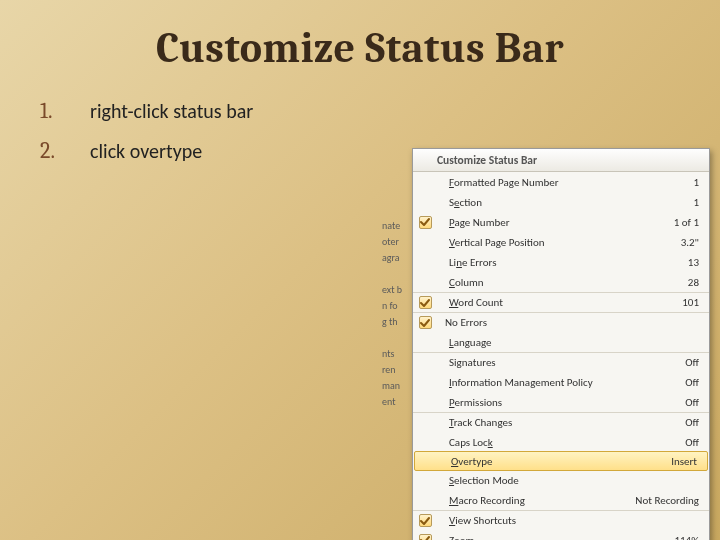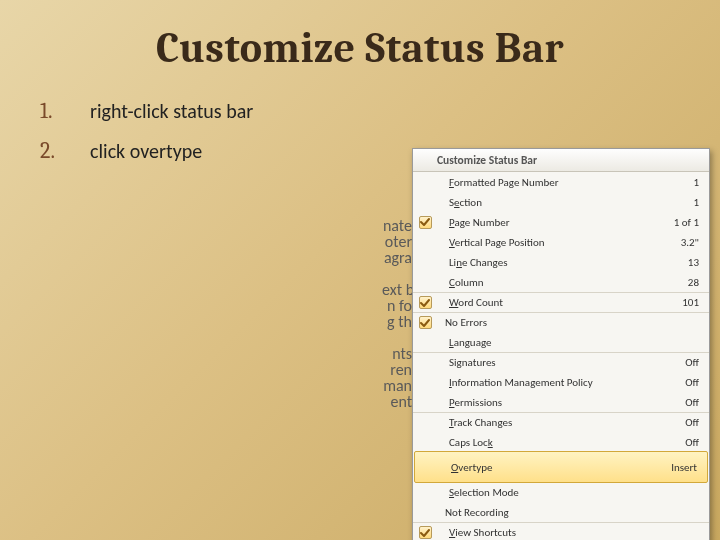--- a/index.html
+++ b/index.html
@@ -32,24 +32,23 @@
   .steps {
     font-size: 20px;
     color: #222;
     line-height: 40px;
   }
   .bg-text-frag {
     position: absolute;
     left: 382px;
     top: 218px;
     width: 30px;
-    font-size: 16px;
+    font-size: 10px;
     color: #5a5a5a;
     line-height: 16px;
-    text-align: right;
     overflow: hidden;
     white-space: pre;
   }
   .menu-wrap {
     position: absolute;
     right: 10px;
     top: 148px;
     width: 298px;
     background: #f7f6f2;
     border: 1px solid #9a9a9a;
@@ -96,21 +95,21 @@
   .val {
     color: #333;
     white-space: nowrap;
     padding-left: 8px;
   }
   .item.highlight {
     background: linear-gradient(#fff3c2, #ffe08a);
     border: 1px solid #d2a83a;
     border-radius: 2px;
     margin: -1px 1px;
-    height: 32px;
+    height: 20px;
   }
 </style>
 </head>
 <body>
 
 <h1 class="slide-title">Customize Status Bar</h1>
 
 <div class="body-area">
   <div class="numcol">
     <div>1.</div>
@@ -159,21 +158,21 @@
         <div class="label"><span></span><span class="ul">P</span><span>age Number</span></div>
         <div class="val">1 of 1</div>
       </div>
       <div class="item">
         <div class="gutter"></div>
         <div class="label"><span></span><span class="ul">V</span><span>ertical Page Position</span></div>
         <div class="val">3.2"</div>
       </div>
       <div class="item">
         <div class="gutter"></div>
-        <div class="label"><span>Li</span><span class="ul">n</span><span>e Changes</span></div>
+        <div class="label"><span>Li</span><span class="ul">n</span><span>e Errors</span></div>
         <div class="val">13</div>
       </div>
       <div class="item">
         <div class="gutter"></div>
         <div class="label"><span></span><span class="ul">C</span><span>olumn</span></div>
         <div class="val">28</div>
       </div>
       <div class="item sep">
         <div class="gutter">
           <div class="chk">
@@ -230,20 +229,21 @@
         <div class="label"><span></span><span class="ul">O</span><span>vertype</span></div>
         <div class="val">Insert</div>
       </div>
       <div class="item">
         <div class="gutter"></div>
         <div class="label"><span></span><span class="ul">S</span><span>election Mode</span></div>
         <div class="val"></div>
       </div>
       <div class="item">
         <div class="gutter"></div>
+        <div class="label"><span></span><span class="ul">M</span><span>acro Recording</span></div>
         <div class="val">Not Recording</div>
       </div>
       <div class="item sep">
         <div class="gutter">
           <div class="chk">
             <svg viewBox="0 0 10 10">
               <path d="M1 5 L4 8 L9 2" stroke="#8a5a10" stroke-width="2" fill="none" stroke-linecap="round" stroke-linejoin="round"></path>
             </svg>
           </div>
         </div>

